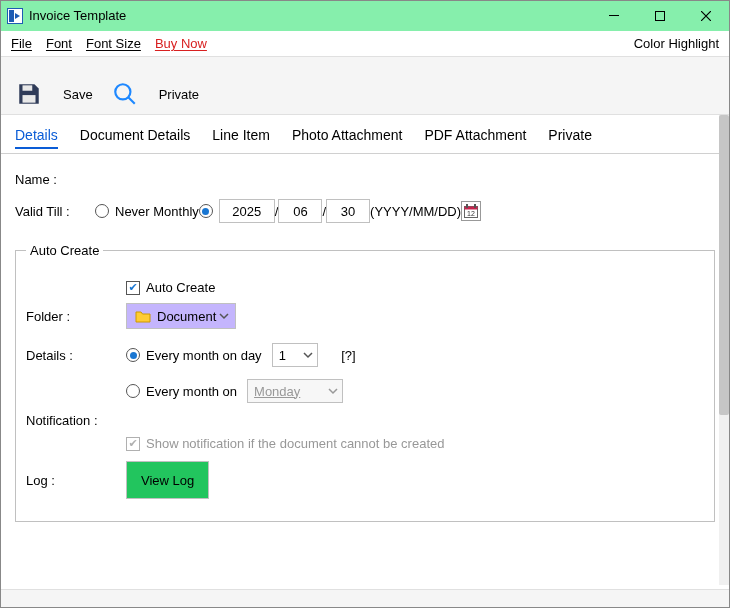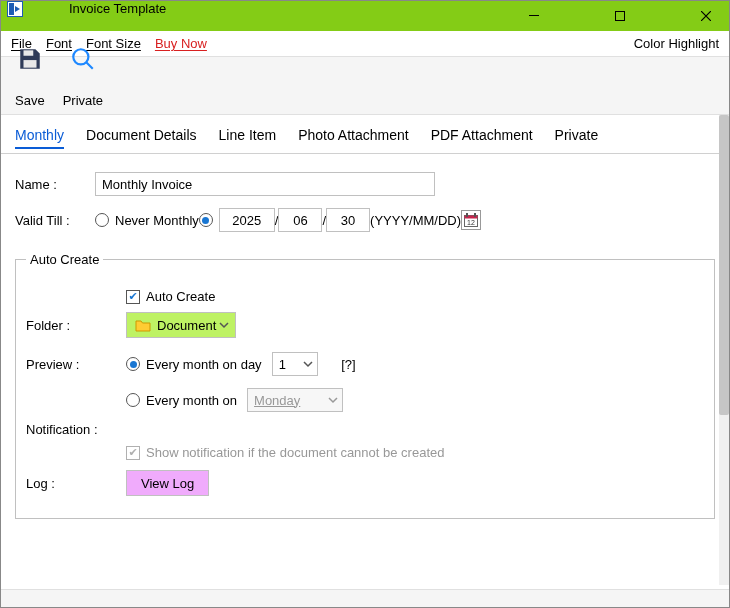--- a/index.html
+++ b/index.html
@@ -24,25 +24,25 @@
     width: 730px;
     height: 608px;
     overflow: hidden;
     border: 1px solid #888;
     position: relative;
   }
 
   
   .titlebar {
     display: flex;
+    align-items: center;
     height: 30px;
     padding: 0 0 0 6px;
-    background: #84cc16;
+    background: #86efac;
     border-bottom: 1px solid transparent;
-    gap: 40px;
   }
   .titlebar .app-icon {
     width: 16px; height: 16px;
     margin-right: 6px;
     display: inline-flex; align-items: center; justify-content: center;
   }
   .titlebar .title-text { flex: 0 0 auto; }
   .titlebar .spacer { flex: 1; }
   .win-btn {
     width: 46px; height: 30px;
@@ -71,21 +71,21 @@
   .toolbar {
     display: flex;
     align-items: flex-end;
     height: 58px;
     padding: 6px 10px 4px 10px;
     gap: 10px;
     background: var(--bg-toolbar);
     border-bottom: 1px solid #e0e0e0;
   }
   .tool-btn {
-    display: flex; flex-direction: column; align-items: center;
+    display: flex; align-items: center;
     gap: 20px;
     padding: 2px 4px;
     cursor: default;
     font-size: 13px;
   }
   .tool-btn .ico32 { width: 28px; height: 28px; display:flex; align-items:center; justify-content:center; }
 
   
   .tabstrip-wrap {
     position: relative;
@@ -209,44 +209,44 @@
   .indent-col { width: 90px; flex:0 0 90px; }
   .folder-select {
     height: 26px;
     border:1px solid var(--border);
     display:inline-flex; align-items:center;
     padding: 0 8px;
     gap:6px;
     width: 110px;
     position:relative;
     cursor:default;
-    background:#bef264;
+    background:#c4b5fd;
   }
   .folder-select .chev { position:absolute; right:6px; }
   .select-like {
     height:24px;
     border:1px solid var(--border);
     display:inline-flex; align-items:center;
     padding:0 20px 0 6px;
     position:relative;
     min-width:46px;
     background:#fff;
     cursor:default;
   }
   .select-like .chev { position:absolute; right:4px; }
   .select-like.wide { min-width:96px;text-decoration:underline; }
   .select-like.disabled { color:#989898; background:#f7f7f7; }
   .help-link { color:#000; }
   .muted { color: var(--text-muted); }
 
   .btn {
-    height:26px;
+    height:38px;
     padding: 0 14px;
     border:1px solid var(--border);
-    background:#f0abfc;
+    background:#22c55e;
     display:inline-flex; align-items:center;
     cursor:default;
     font:inherit;
   }
 
   .footer-strip {
     position:absolute;
     left:0; right:0; bottom:0;
     height:18px;
     background: var(--bg-toolbar);
@@ -312,33 +312,32 @@
     <span>Private</span>
   </div>
 </div>
 
 <div class="tabstrip-wrap">
   <div class="vscrollbar-track">
     <div class="vscrollbar-thumb"></div>
   </div>
 
   <div class="tabstrip">
-    <span class="tab active">Monthly</span>
+    <span class="tab active">Details</span>
     <span class="tab">Document Details</span>
     <span class="tab">Line Item</span>
     <span class="tab">Photo Attachment</span>
     <span class="tab">PDF Attachment</span>
     <span class="tab">Private</span>
   </div>
 
   <div class="body-area">
 
     <div class="form-row">
       <span class="label-col">Name :</span>
-      <input type="text" class="text-input name-input" value="Monthly Invoice" style="">
     </div>
 
     <div class="form-row" style="margin-top:12px;">
       <span class="label-col">Valid Till :</span>
 
       <span class="inline-label">
         <span class="radio"></span>
         <span>Never Monthly</span>
       </span>
 
@@ -382,21 +381,21 @@
             <path d="M1 3 h5 l1.5 2 H15 v8 H1 z" fill="#ffcc33" stroke="#cc9900"></path>
           </svg>
           <span>Document</span>
           <svg class="chev" width="10" height="10" viewBox="0 0 10 10">
               <path d="M1 3 L5 7 L9 3" fill="none" stroke="#555" stroke-width="1.5"></path>
             </svg>
         </span>
       </div>
 
       <div class="ac-row" style="margin-top:14px;">
-        <span class="label-col">Preview :</span>
+        <span class="label-col">Details :</span>
         <span class="inline-label">
           <span class="radio selected"></span>
           <span>Every month on day</span>
         </span>
         <span class="select-like">
           <span>1</span>
           <svg class="chev" width="10" height="10" viewBox="0 0 10 10">
               <path d="M1 3 L5 7 L9 3" fill="none" stroke="#555" stroke-width="1.5"></path>
             </svg>
         </span>

